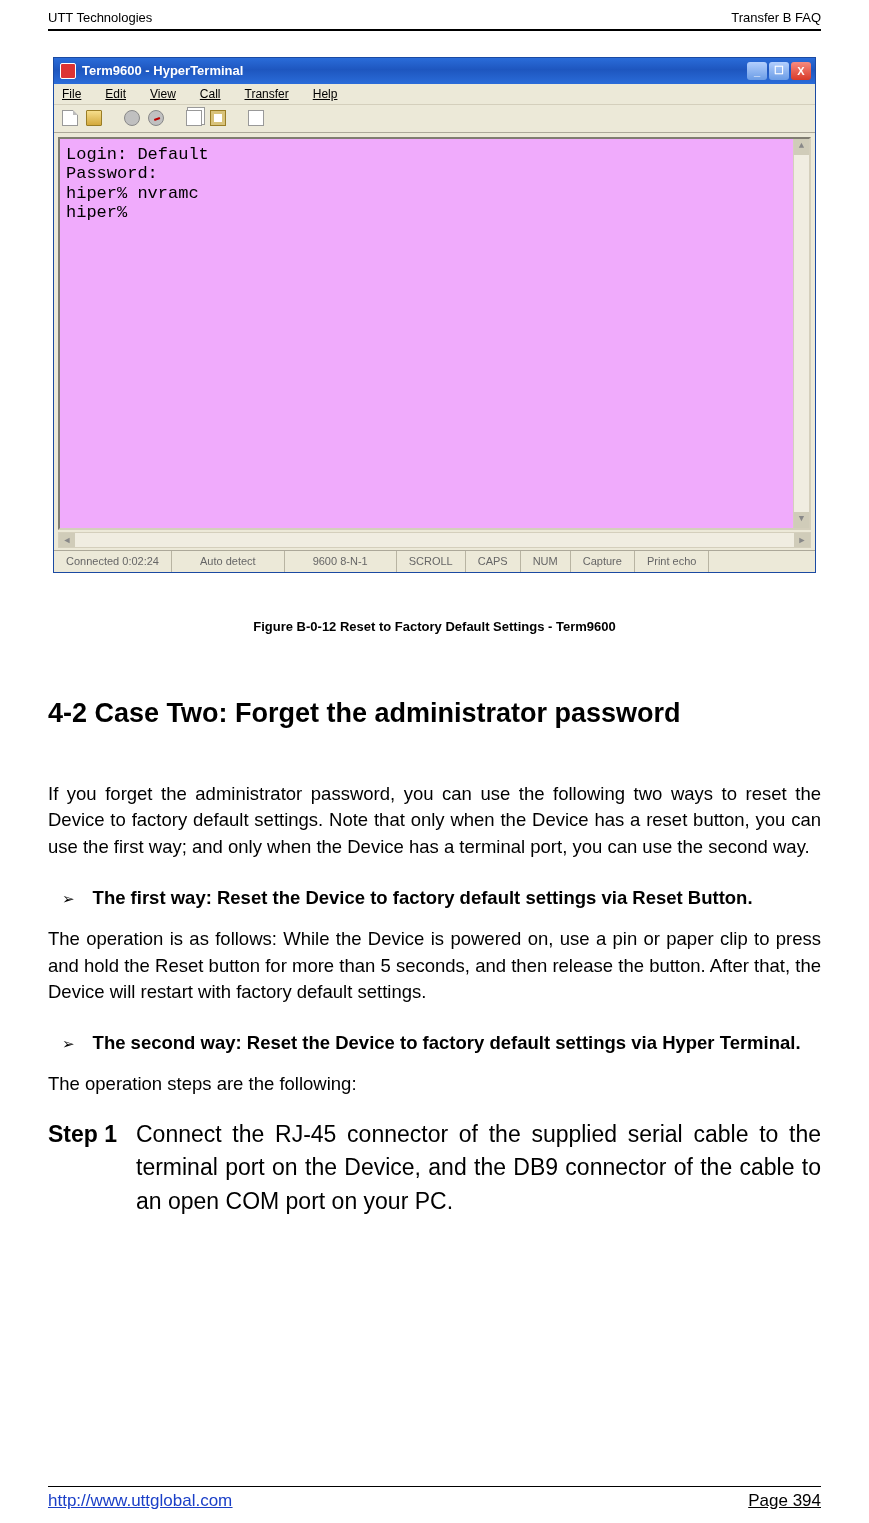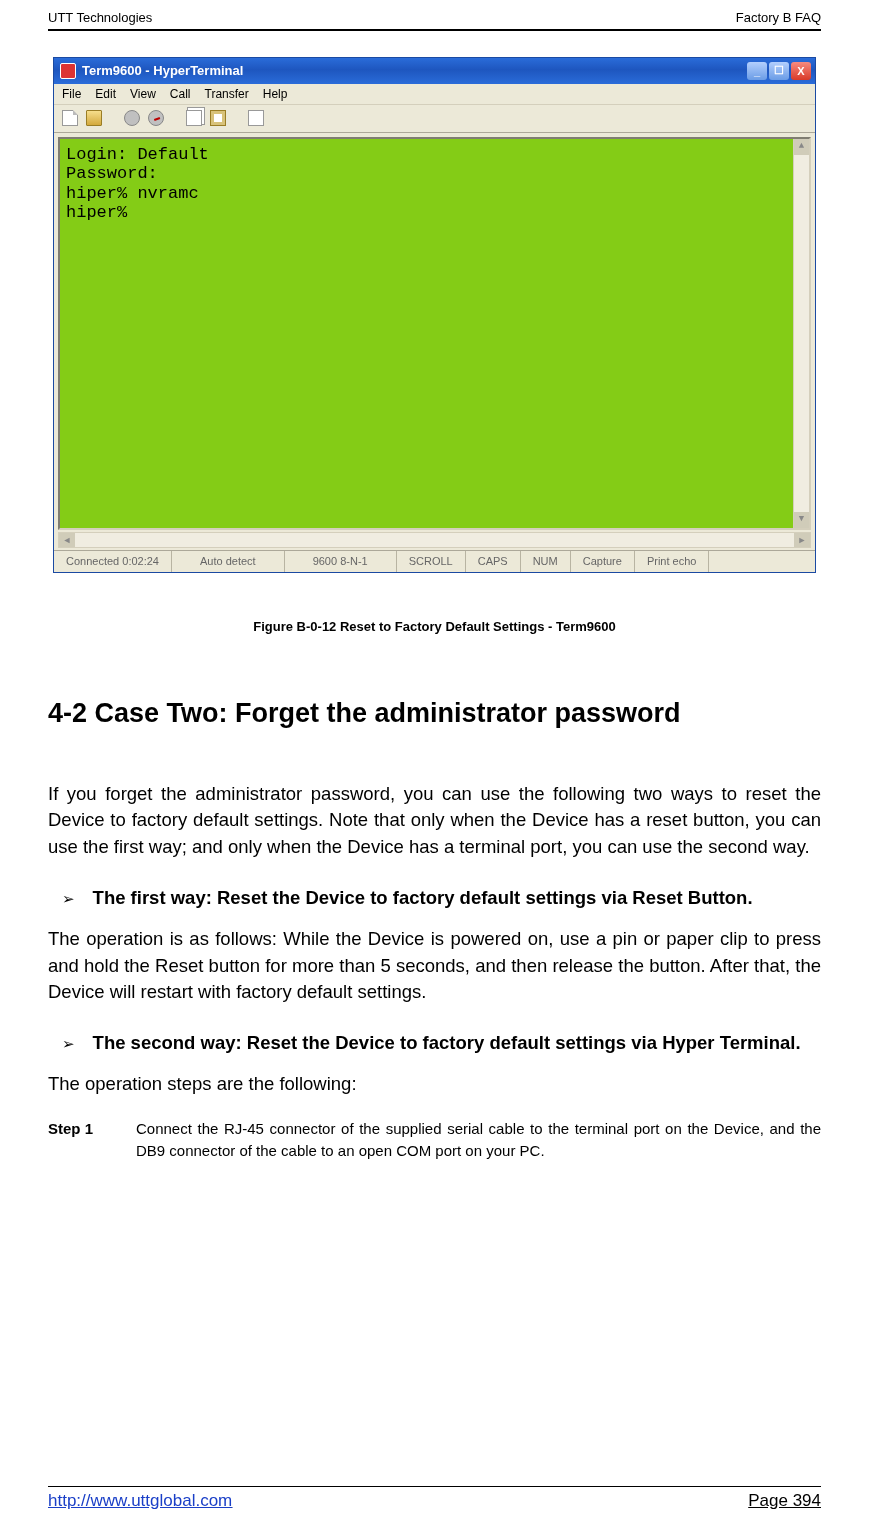--- a/index.html
+++ b/index.html
@@ -64,25 +64,26 @@
     font-size: 11px;
   }
   .ht-min { background: linear-gradient(#b3cffd,#6a9ce6); color:#fff; }
   .ht-max { background: linear-gradient(#b3cffd,#6a9ce6); color:#fff; }
   .ht-close { background: linear-gradient(#f78b7f,#d93a28); color:#fff; }
   .ht-menubar {
     background: #ece9d8;
     height: 21px;
     display: flex;
     align-items: center;
-    gap: 14px;
+    gap: 24px;
     padding-left: 8px;
     font-size: 12px;
     color: #000;
     border-bottom: 1px solid #d4cfbc;
+    text-decoration: underline;
   }
   .ht-toolbar {
     background: #ece9d8;
     height: 28px;
     display: flex;
     align-items: center;
     gap: 8px;
     padding-left: 8px;
     border-bottom: 1px solid #aca899;
   }
@@ -94,21 +95,21 @@
   .tb-phone2 { background:#c0c0c0; border-radius:50%; border:1px solid #888; position:relative;}
   .tb-phone2::after{content:'';position:absolute;width:6px;height:1.5px;background:#b00;left:5px;top:7px;transform:rotate(-20deg);}
   .tb-copy { background:#fff;border:1px solid #999;box-shadow:2px -2px 0 #fff,2px -2px 0 1px #999;}
   .tb-paste { background:#d8c27a;border:1px solid #9a7d25;position:relative;}
   .tb-paste::after{content:'';position:absolute;inset:3px;background:#fff;}
   .tb-props { background:#fff;border:1px solid #999;}
   .tb-sep { width: 6px; }
   .ht-content {
     flex: 1;
     margin: 4px 4px 2px 4px;
-    background: #84cc16;
+    background: #f0abfc;
     border: 2px inset #d4cfbc;
     padding: 6px;
     font-family: "Courier New", monospace;
     font-size: 17px;
     line-height: 1.15;
     white-space: pre;
     position: relative;
   }
   .ht-vscroll {
     position:absolute; right:0; top:0; bottom:0; width:16px;
@@ -161,21 +162,21 @@
     margin-bottom: 14px;
     font-size: 18.5px;
     line-height: 1.45;
     text-align: justify;
   }
   .bullet-mark { flex: 0 0 auto; font-size: 15px; padding-top:3px;}
   .bullet-text { font-weight: bold; flex:1; }
   .step-row {
     display: flex;
     gap: 18px;
-    font-size: 15px;
+    font-size: 23px;
     line-height: 1.45;
     text-align: justify;
     margin-bottom: 20px;
   }
   .step-label { font-weight: bold; flex: 0 0 70px; }
   .step-body  { flex: 1; }
 
   .ftr-rule {
     height: 1.5px;
     background: #000;
@@ -192,21 +193,21 @@
     font-size: 17px;
     text-decoration: underline;
   }
   .link { color: #1a3fc7; text-decoration: underline; }
 </style>
 </head>
 <body>
 
 <div class="hdr-row">
   <span>UTT Technologies</span>
-  <span>Factory B FAQ</span>
+  <span>Transfer B FAQ</span>
 </div>
 <div class="hdr-rule"></div>
 
 <div class="ht-window">
   <div class="ht-title">
     <div class="ht-title-left">
       <span class="ht-title-icon"></span>
       <span>Term9600 - HyperTerminal</span>
     </div>
     <div class="ht-ctrl">

